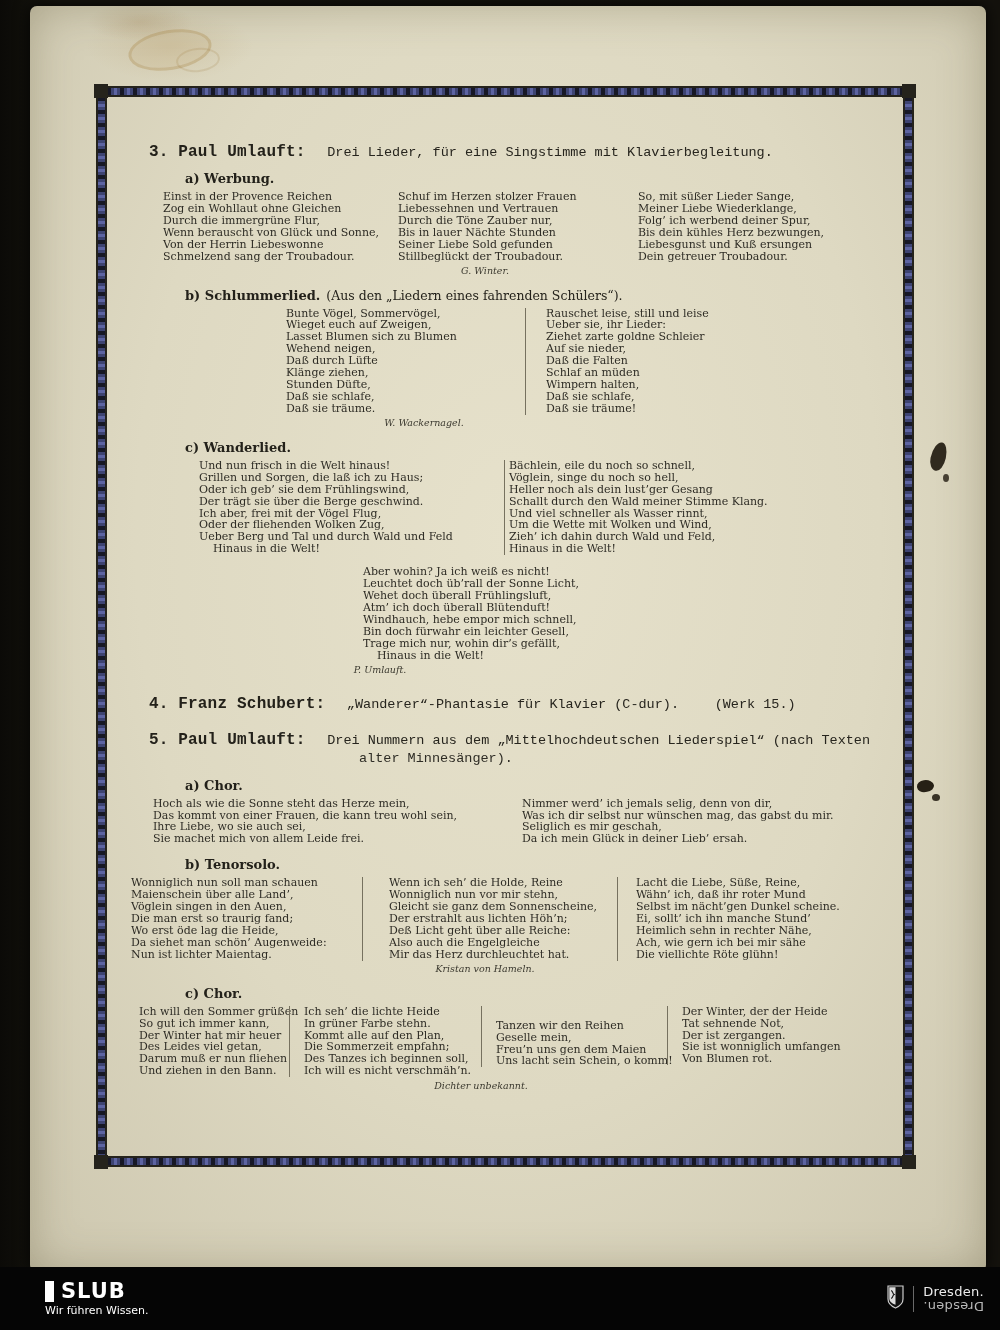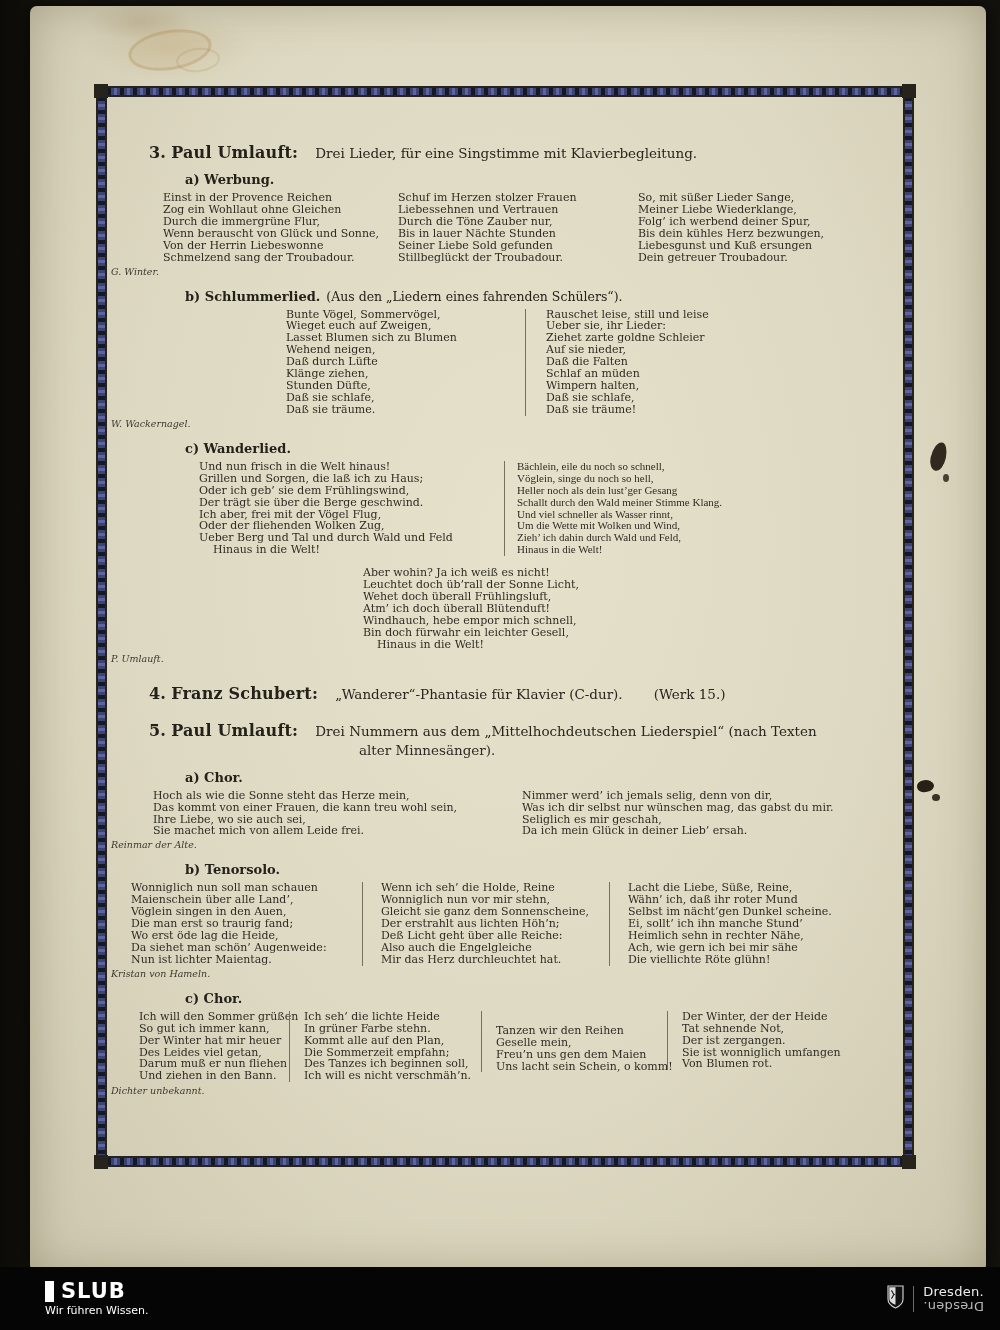--- a/index.html
+++ b/index.html
@@ -40,21 +40,21 @@
     border-left:2px solid #25231c; border-right:2px solid #25231c;
     background:repeating-linear-gradient(180deg,#171826 0 2px,#3e4472 2px 5px,#5d64a2 5px 8px,#3e4472 8px 11px,#171826 11px 13px);
   }
   .band-left { left:1px; } .band-right { right:1px; }
   .corner { position:absolute; width:14px; height:14px; background:#25231c; }
   .c-tl { top:-1px; left:-1px; } .c-tr { top:-1px; right:-1px; }
   .c-bl { bottom:-1px; left:-1px; } .c-br { bottom:-1px; right:-1px; }
 
   
   .content { position:absolute; inset:16px; color:#2e2c25; }
-  .sec-head { margin-left:38px; }
+  .sec-head { margin-left:38px;font-family:Liberation Mono, monospace; }
   .sec3 { padding-top:42px; }
   .sec4 { margin-top:20px; }
   .sec5 { margin-top:18px; }
   .h-bold { font-weight:700; font-size:16px; color:#23211a; letter-spacing:0.2px; }
   .h-title { font-size:13.5px; margin-left:12px; color:#27251e; }
   .h-work { font-size:13.5px; margin-left:26px; color:#27251e; }
   .sec5-line2 { margin-left:210px; font-size:13.5px; margin-top:2px; }
 
   .piece-label { margin-left:74px; font-weight:700; font-size:13px; color:#23211a; }
   .pl-note { font-weight:400; font-size:12.5px; margin-left:6px; }
@@ -66,35 +66,35 @@
   .col div { white-space:pre; }
   .div-l { border-left:1px solid #76715f; }
 
   .row-werbung { margin-left:52px; }
   .w1 { width:235px; } .w2 { width:240px; } .w3 { width:230px; }
 
   .row-schlummer { margin-left:175px; }
   .sl1 { width:239px; } .sl2 { width:250px; padding-left:20px; }
 
   .row-wander { margin-left:88px; }
-  .wa1 { width:305px; } .wa2 { width:320px; padding-left:12px;font-family:Liberation Serif, serif; }
+  .wa1 { width:305px; } .wa2 { width:320px; padding-left:4px; }
   .center-stanza { margin-top:11px; margin-left:252px; font-size:11px; line-height:1.085; }
   .center-stanza div { white-space:pre; }
 
   .row-chor1 { margin-left:42px; }
   .ch1a { width:369px; } .ch1b { width:330px; }
 
   .row-tenor { margin-left:20px; }
-  .t1 { width:231px; } .t2 { width:228px; padding-left:18px; } .t3 { width:230px; padding-left:18px; }
+  .t1 { width:231px; } .t2 { width:228px; padding-left:26px; } .t3 { width:230px; padding-left:18px; }
 
   .row-chor2 { margin-left:28px; }
   .c2a { width:150px; } .c2b { width:177px; padding-left:14px; }
   .c2c { width:171px; padding-left:14px; padding-top:14px; } .c2d { width:175px; padding-left:14px; }
 
-  .attr { text-align:left; font-size:9.5px; font-style:italic; color:#3b392f; margin-top:2px; }
+  .attr { text-align:center; font-size:9.5px; font-style:italic; color:#3b392f; margin-top:2px; }
   .attr-werbung  { margin-right:40px; }
   .attr-schlummer{ margin-right:162px; }
   .attr-wander   { margin-right:250px; }
   .attr-chor1    { margin-right:38px; }
   .attr-tenor    { margin-right:40px; }
   .attr-chor2    { margin-right:48px; margin-top:3px; }
 
   .imprint { position:absolute; left:0; right:0; top:1179px; text-align:center; font-size:10px; font-weight:700; letter-spacing:0.3px; color:#2b2922; }
 
   
@@ -222,20 +222,21 @@
               <div>Hinaus in die Welt!</div>
             </div>
         </div>
         <div class="center-stanza">
             <div>Aber wohin? Ja ich weiß es nicht!</div>
             <div>Leuchtet doch üb’rall der Sonne Licht,</div>
             <div>Wehet doch überall Frühlingsluft,</div>
             <div>Atm’ ich doch überall Blütenduft!</div>
             <div>Windhauch, hebe empor mich schnell,</div>
             <div>Bin doch fürwahr ein leichter Gesell,</div>
+            <div>Trage mich nur, wohin dir’s gefällt,</div>
             <div>    Hinaus in die Welt!</div>
           </div>
         <div class="attr attr-wander">P. Umlauft.</div>
 
         <div class="sec-head sec4">
           <span class="h-bold">4.</span>
           <span class="h-bold">Franz Schubert:</span>
           <span class="h-title">„Wanderer“-Phantasie für Klavier (C-dur).</span>
           <span class="h-work">(Werk 15.)</span>
         </div>
@@ -255,21 +256,20 @@
               <div>Ihre Liebe, wo sie auch sei,</div>
               <div>Sie machet mich von allem Leide frei.</div>
             </div>
           <div class="col ch1b">
               <div>Nimmer werd’ ich jemals selig, denn von dir,</div>
               <div>Was ich dir selbst nur wünschen mag, das gabst du mir.</div>
               <div>Seliglich es mir geschah,</div>
               <div>Da ich mein Glück in deiner Lieb’ ersah.</div>
             </div>
         </div>
-        <div class="attr attr-chor1">Reinmar der Alte.</div>
 
         <div class="piece-label pl-tenor">b) Tenorsolo.</div>
         <div class="row row-tenor">
           <div class="col t1">
               <div>Wonniglich nun soll man schauen</div>
               <div>Maienschein über alle Land’,</div>
               <div>Vöglein singen in den Auen,</div>
               <div>Die man erst so traurig fand;</div>
               <div>Wo erst öde lag die Heide,</div>
               <div>Da siehet man schön’ Augenweide:</div>

